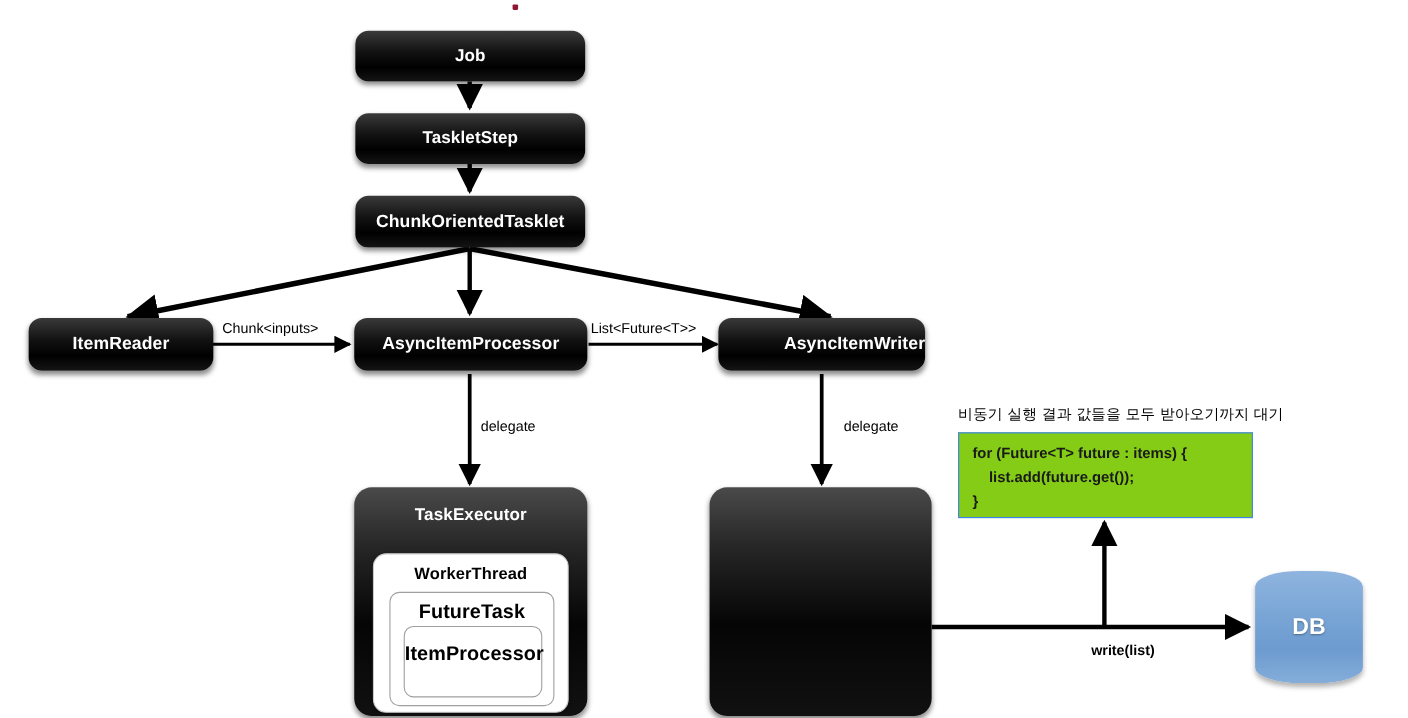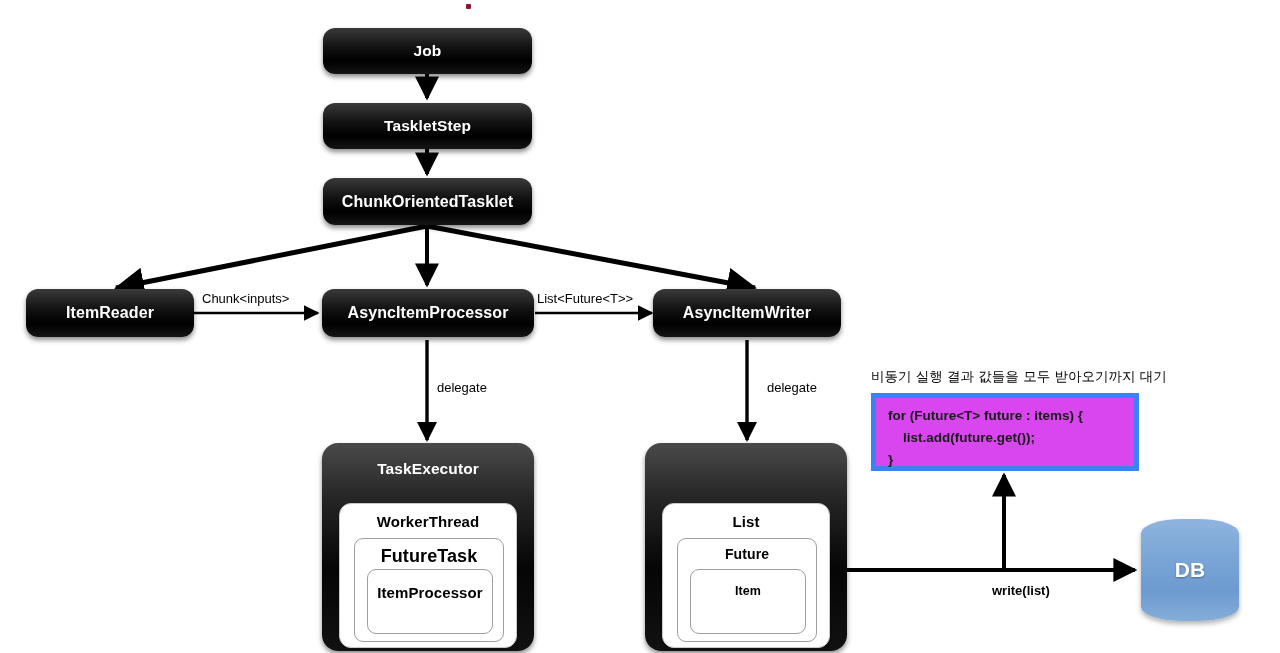--- a/index.html
+++ b/index.html
@@ -84,22 +84,22 @@
     color: #000;
     white-space: nowrap;
     font-size: 13px;
   }
   .elabel.bold { font-weight: bold; }
 
   
   #code-box {
     position: absolute;
     box-sizing: border-box;
-    background: #d946ef;
-    border: 5px solid #3b82f6;
+    background: #84cc16;
+    border: 1px solid #3b82f6;
   }
   #code-box .line {
     color: #1a1a1a;
     font-weight: bold;
     font-size: 13.5px;
     font-family: "Liberation Sans", sans-serif;
     white-space: pre;
   }
   #code-caption {
     position: absolute;
@@ -185,53 +185,42 @@
   </div>
 
   <div class="blk" style="left:26px; top:289px; width:168px; height:48px; font-size:16px;">
     <span>ItemReader</span>
   </div>
 
   <div class="blk" style="left:322px; top:289px; width:212px; height:48px; font-size:16px;">
     <span>AsyncItemProcessor</span>
   </div>
 
-  <div class="blk" style="left:653px; top:289px; width:188px; height:48px; font-size:16px;">
+  <div class="blk" style="left:653px; top:289px; width:188px; height:48px; font-size:16px;justify-content:flex-end;">
     <span>AsyncItemWriter</span>
   </div>
 
   <div class="blk tall" style="left:322px; top:443px; width:212px; height:208px;">
     <div class="hdr">TaskExecutor</div>
 
     <div class="nest1" style="left:17px; top:60px; width:178px; height:145px;">
       <div class="nest-label" style="font-size:15px; padding-top:9px;">WorkerThread</div>
 
       <div class="nest2" style="left:14px; top:34px; width:150px; height:104px;">
         <div class="nest-label" style="font-size:18px; padding-top:7px;">FutureTask</div>
 
         <div class="nest3" style="left:12px; top:30px; width:126px; height:65px;">
-          <div class="nest-label" style="font-size:15px; padding-top:14px;">ItemProcessor</div>
+          <div class="nest-label" style="font-size:18px; padding-top:14px;">ItemProcessor</div>
         </div>
       </div>
     </div>
   </div>
 
   <div class="blk tall" style="left:645px; top:443px; width:202px; height:208px;">
 
-    <div class="nest1" style="left:17px; top:60px; width:168px; height:145px;">
-      <div class="nest-label" style="font-size:15px; padding-top:9px;">List</div>
-
-      <div class="nest2" style="left:14px; top:34px; width:140px; height:104px;">
-        <div class="nest-label" style="font-size:14px; padding-top:7px;">Future</div>
-
-        <div class="nest3" style="left:12px; top:30px; width:116px; height:65px;">
-          <div class="nest-label" style="font-size:12.5px; padding-top:14px;">Item</div>
-        </div>
-      </div>
-    </div>
   </div>
 
   <div id="db" style="left:1141px; top:519px; width:98px; height:102px;">
     <span>DB</span>
   </div>
 
   <div class="elabel" style="left:202px; top:291px;">Chunk&lt;inputs&gt;</div>
 
   <div class="elabel" style="left:537px; top:291px;">List&lt;Future&lt;T&gt;&gt;</div>
 

